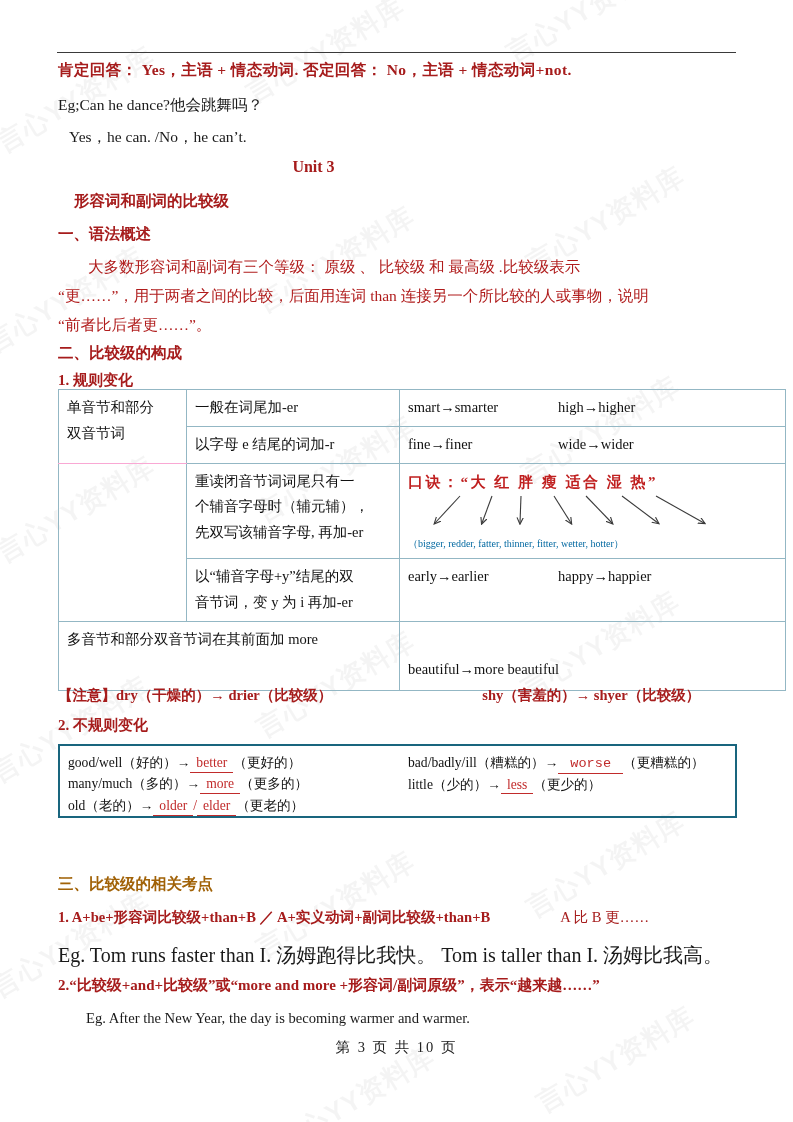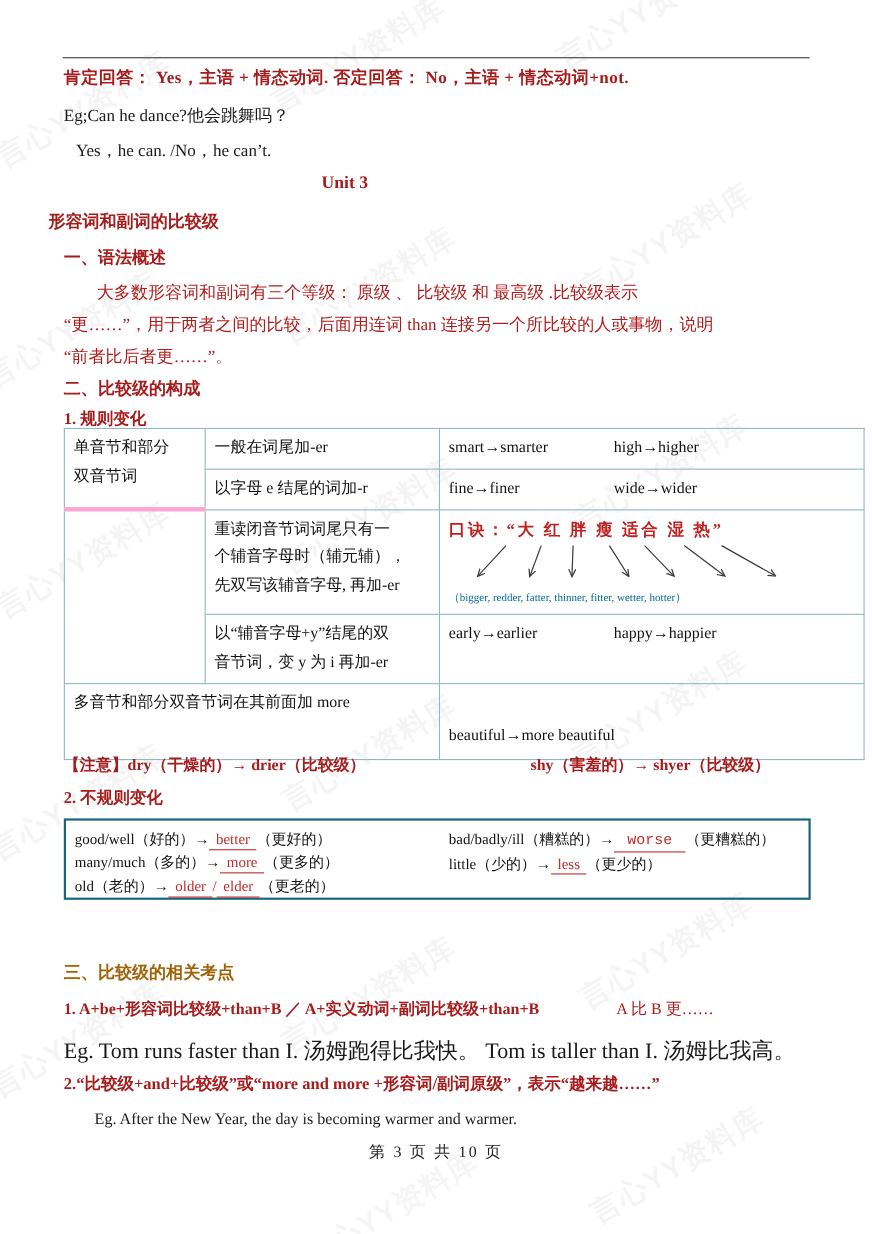--- a/index.html
+++ b/index.html
@@ -184,38 +184,38 @@
   <div class="toprule"></div>
 
   <div class="abs h-red-bold" style="left:58px; top:60px; letter-spacing:0.4px;">肯定回答： Yes，主语 + 情态动词. 否定回答： No，主语 + 情态动词+not.</div>
 
   <div class="abs body-black" style="left:58px; top:95px;">Eg;Can he dance?他会跳舞吗？</div>
 
   <div class="abs body-black" style="left:69px; top:127px;">Yes，he can. /No，he can’t.</div>
 
   <div class="abs unit-title" style="left:0; top:158px; width:627px; text-align:center;">Unit 3</div>
 
-  <div class="abs h-red-bold" style="left:44px; top:191px;">形容词和副词的比较级</div>
+  <div class="abs h-red-bold" style="left:74px; top:191px;">形容词和副词的比较级</div>
 
   <div class="abs h-red-bold" style="left:58px; top:224px;">一、语法概述</div>
 
   <div class="abs" style="left:58px; top:252px; width:690px; color:#b01c1c; font-size:15.5px; line-height:29px;">
     <div style="text-indent:30px; white-space:nowrap;">大多数形容词和副词有三个等级： 原级 、 比较级 和 最高级 .比较级表示</div>
     <div style="white-space:nowrap;">“更……”，用于两者之间的比较，后面用连词 than 连接另一个所比较的人或事物，说明</div>
     <div style="white-space:nowrap;">“前者比后者更……”。</div>
   </div>
 
   <div class="abs h-red-bold" style="left:58px; top:343px;">二、比较级的构成</div>
 
   <div class="abs h-red-bold" style="left:58px; top:371px; font-size:15px;">1. 规则变化</div>
 
   <table class="tbl">
     <tbody>
         <tr>
-      <td class="c1" rowspan="2" style="border-bottom:4px solid #f9a8d4;">
+      <td class="c1" rowspan="2" style="border-bottom:1px solid #f9a8d4;">
         <div>单音节和部分</div>
         <div>双音节词</div>
       </td>
       <td class="c2">一般在词尾加-er</td>
       <td class="c3">
         <div class="ex-row">
           <span class="ex-a">smart→smarter</span>
           <span class="ex-b">high→higher</span>
         </div>
       </td>

